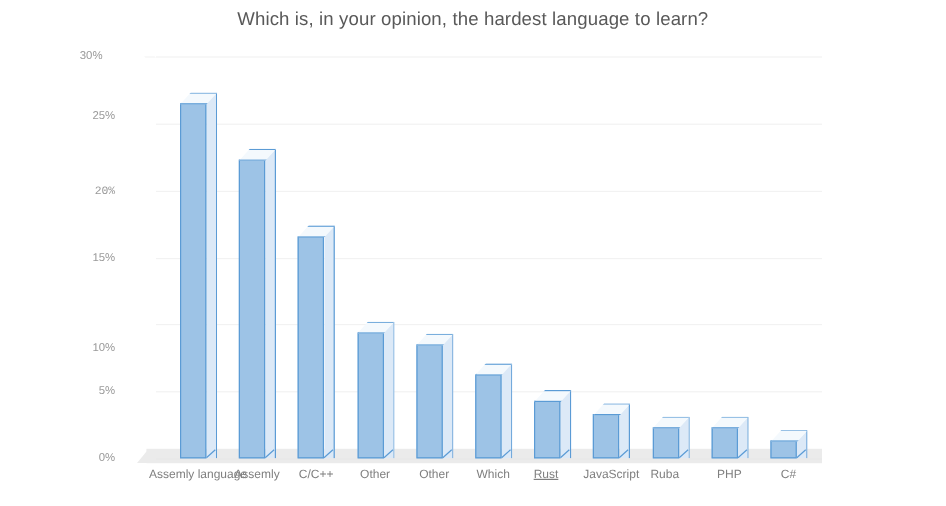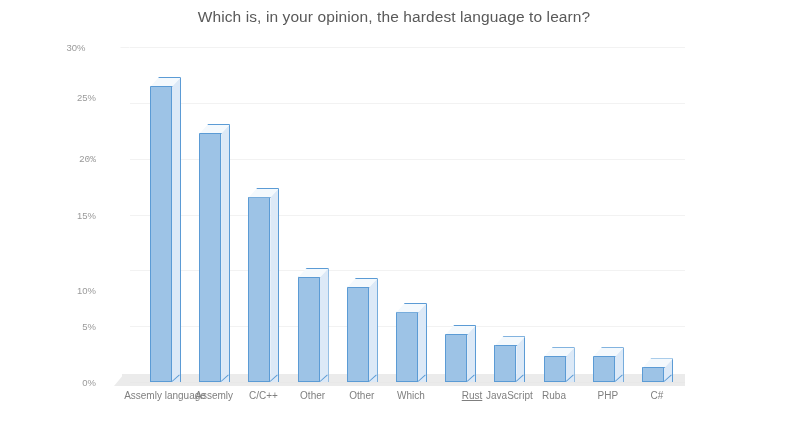--- a/index.html
+++ b/index.html
@@ -221,18 +221,18 @@
     <div class="ytick" style="top: 214.5px;">15%</div>
     <div class="ytick" style="top: 158.667px; font-family: Liberation Mono, monospace;">20%</div>
     <div class="ytick" style="top: 97px;">25%</div>
     <div class="ytick" style="top: 47px; text-align: center;">30%</div>
     <div class="xlabel" style="left: 122px;">Assemly language</div>
     <div class="xlabel" style="left: 171.2px;">Assemly</div>
     <div class="xlabel" style="left: 220.4px;">C/C++</div>
     <div class="xlabel" style="left: 269.6px;">Other</div>
     <div class="xlabel" style="left: 318.8px;">Other</div>
     <div class="xlabel" style="left: 368px;">Which</div>
-    <div class="xlabel" style="left: 429px; text-decoration: underline;">Rust</div>
+    <div class="xlabel" style="left: 412px; text-decoration: underline;">Rust</div>
     <div class="xlabel" style="left: 466.4px;">JavaScript</div>
     <div class="xlabel" style="left: 495px; padding-left: 16px;">Ruba</div>
     <div class="xlabel" style="left: 564.8px;">PHP</div>
     <div class="xlabel" style="left: 614px;">C#</div>
   </div>
 
 </body></html>

